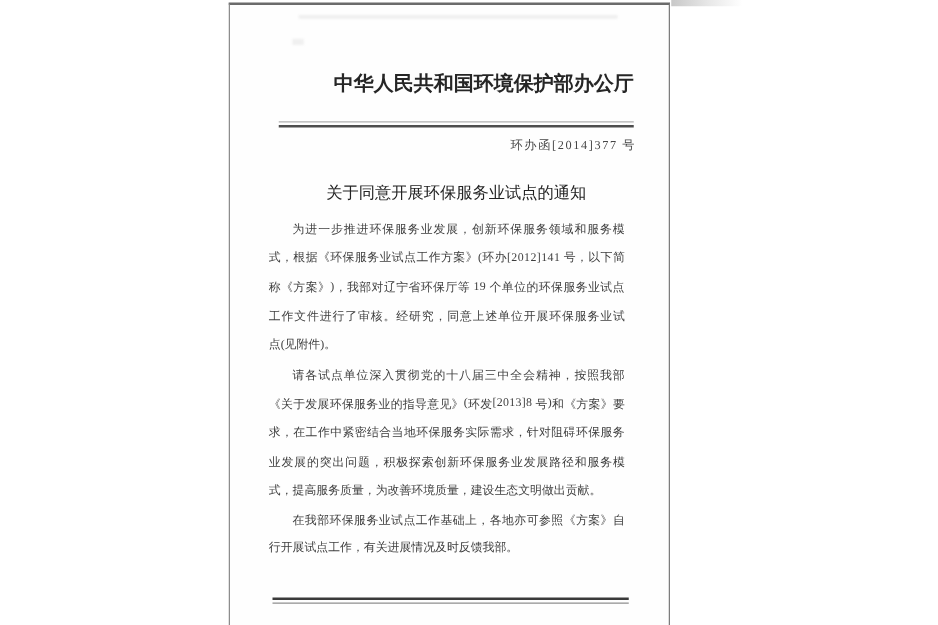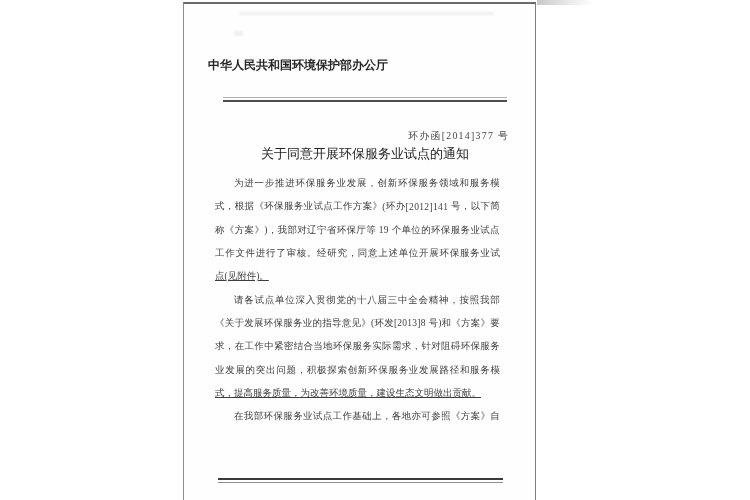--- a/index.html
+++ b/index.html
@@ -35,42 +35,41 @@
     filter: blur(1px);
   }
   .smudge-b {
     position: absolute; left: 50px; top: 27px;
     width: 9px; height: 5px;
     background: rgba(120,120,120,0.10);
     filter: blur(1px);
   }
   .letterhead {
     position: absolute;
-    top: 53px; left: 24px; width: 284px;
-    text-align: left;
-    font-size: 12px;
+    top: 53px; left: 39px; width: 284px;
+    text-align: right;
+    font-size: 16px;
     font-weight: bold;
     color: #262626;
     white-space: nowrap;
   }
   .header-rule {
     position: absolute;
     top: 93px; left: 39px; width: 284px;
     height: 2px;
     border-top: 1px solid #b0b0b0;
     border-bottom: 2px solid #4d4d4d;
   }
   .doc-number {
     position: absolute;
     top: 106px; right: 26px;
     font-size: 9.8px;
     letter-spacing: 1.3px;
     color: #454545;
     white-space: nowrap;
-    margin-top: 20px;
   }
   .notice-title {
     position: absolute;
     top: 141px; left: 39px; width: 284px;
     text-align: center;
     font-size: 13px;
     font-weight: normal;
     color: #232323;
     white-space: nowrap;
   }
@@ -88,21 +87,21 @@
     height: 23.3px;
     font-size: 9.5px;
     color: #3e3e3e;
   }
   .bline.just {
     display: flex;
     justify-content: space-between;
     align-items: center;
   }
   .bline.just span { white-space: pre; }
-  .bline.nat { line-height: 23.3px; white-space: nowrap; text-decoration: underline; }
+  .bline.nat { line-height: 23.3px; white-space: nowrap; }
   .bline.first.just { padding-left: 19px; }
   .footer-rule {
     position: absolute;
     left: 34px; top: 474px; width: 285px;
     height: 2px;
     border-top: 2px solid #3a3a3a;
     border-bottom: 1px solid #8f8f8f;
   }
 </style>
 </head>
@@ -403,17 +402,18 @@
           <span>亦</span>
           <span>可</span>
           <span>参</span>
           <span>照</span>
           <span>《</span>
           <span>方</span>
           <span>案</span>
           <span>》</span>
           <span>自</span>
         </div>
+        <div class="bline nat">行开展试点工作，有关进展情况及时反馈我部。</div>
       </div>
   </div>
 
   <div class="footer-rule"></div>
 </div>
 
 </body></html>

